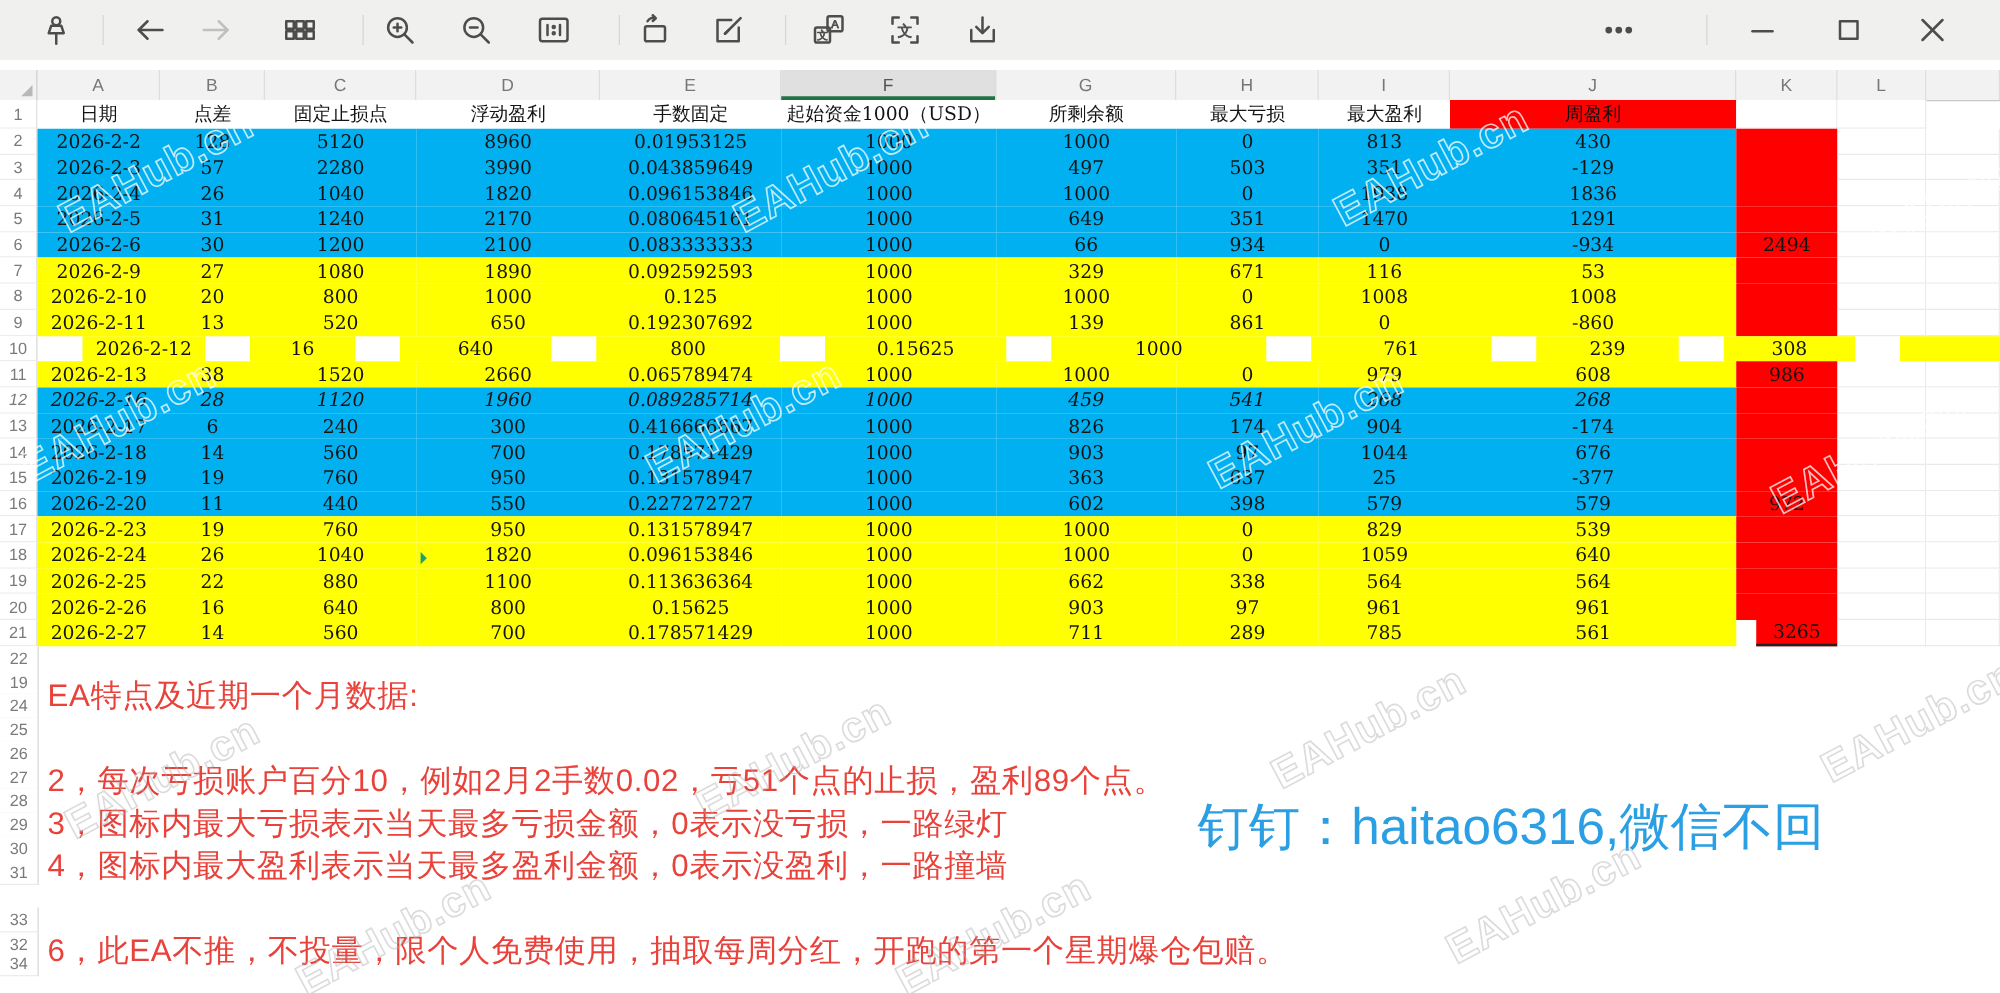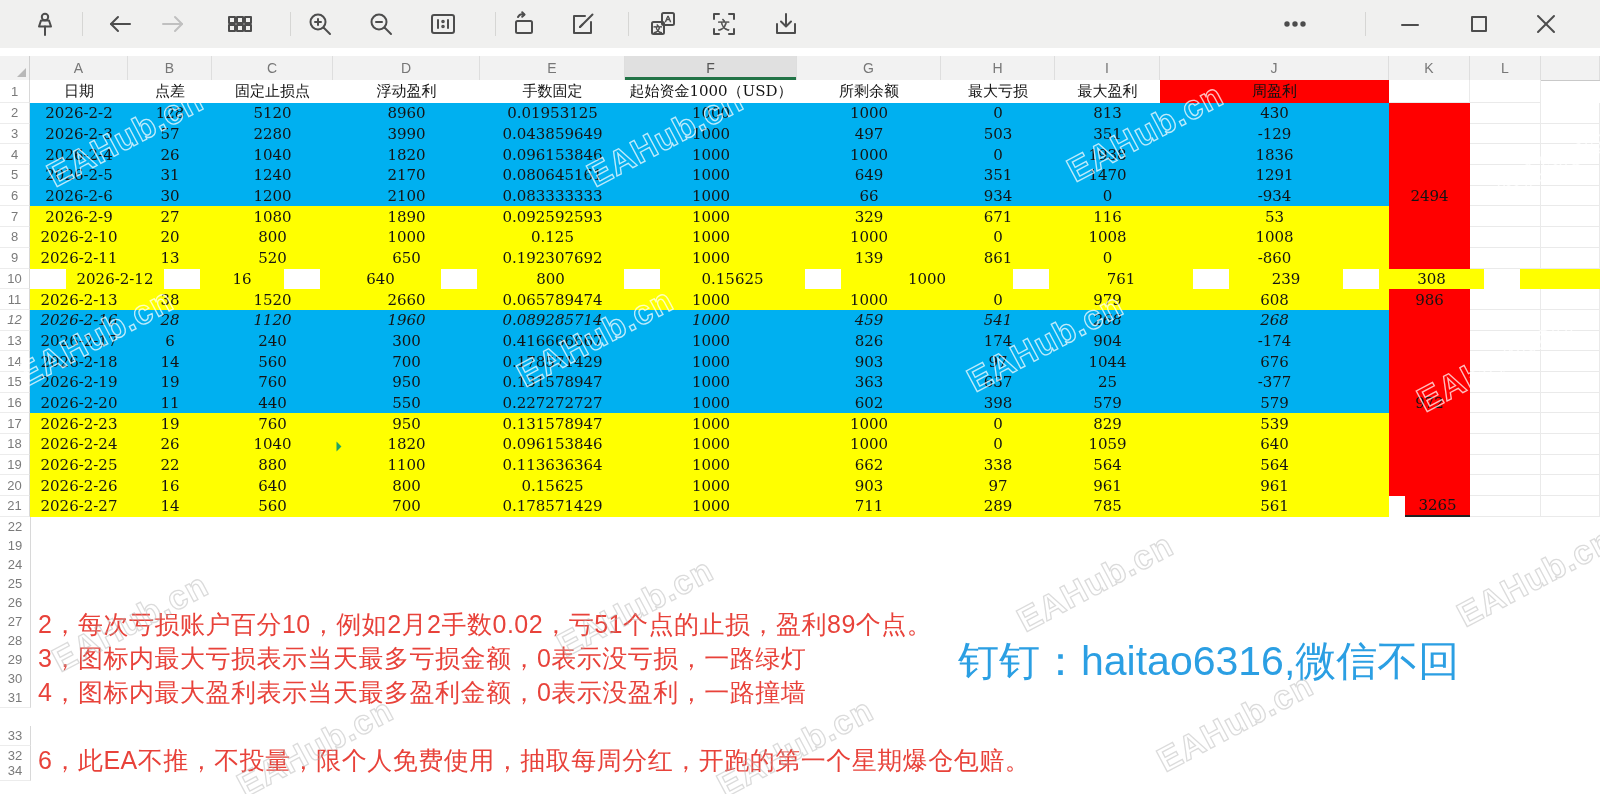--- a/index.html
+++ b/index.html
@@ -536,20 +536,21 @@
       <div class="xgut" style="top: 602px;">29</div>
       <div class="xgut" style="top: 621px;">30</div>
       <div class="xgut" style="top: 640px;">31</div>
       <div class="xgut" style="top: 698px;">32</div>
       <div class="xgut" style="top: 678px;">33</div>
       <div class="xgut" style="top: 713px;">34</div>
     </div>
 
   <div class="green-mark" style="left:333px;top:395px"></div>
 
+  <div class="note" style="top:492px">EA特点及近期一个月数据:</div>
   <div class="note" style="top:560px">2，每次亏损账户百分10，例如2月2手数0.02，亏51个点的止损，盈利89个点。</div>
   <div class="note" style="top:594px">3，图标内最大亏损表示当天最多亏损金额，0表示没亏损，一路绿灯</div>
   <div class="note" style="top:628px">4，图标内最大盈利表示当天最多盈利金额，0表示没盈利，一路撞墙</div>
   <div class="note" style="top:696px">6，此EA不推，不投量，限个人免费使用，抽取每周分红，开跑的第一个星期爆仓包赔。</div>
 
   <div class="contact" style="left:958px;top:586px">钉钉：haitao6316,微信不回</div>
 
   <div class="wm" style="left:40px;top:70px">EAHub.cn</div>
   <div class="wm" style="left:580px;top:70px">EAHub.cn</div>
   <div class="wm" style="left:1060px;top:65px">EAHub.cn</div>

